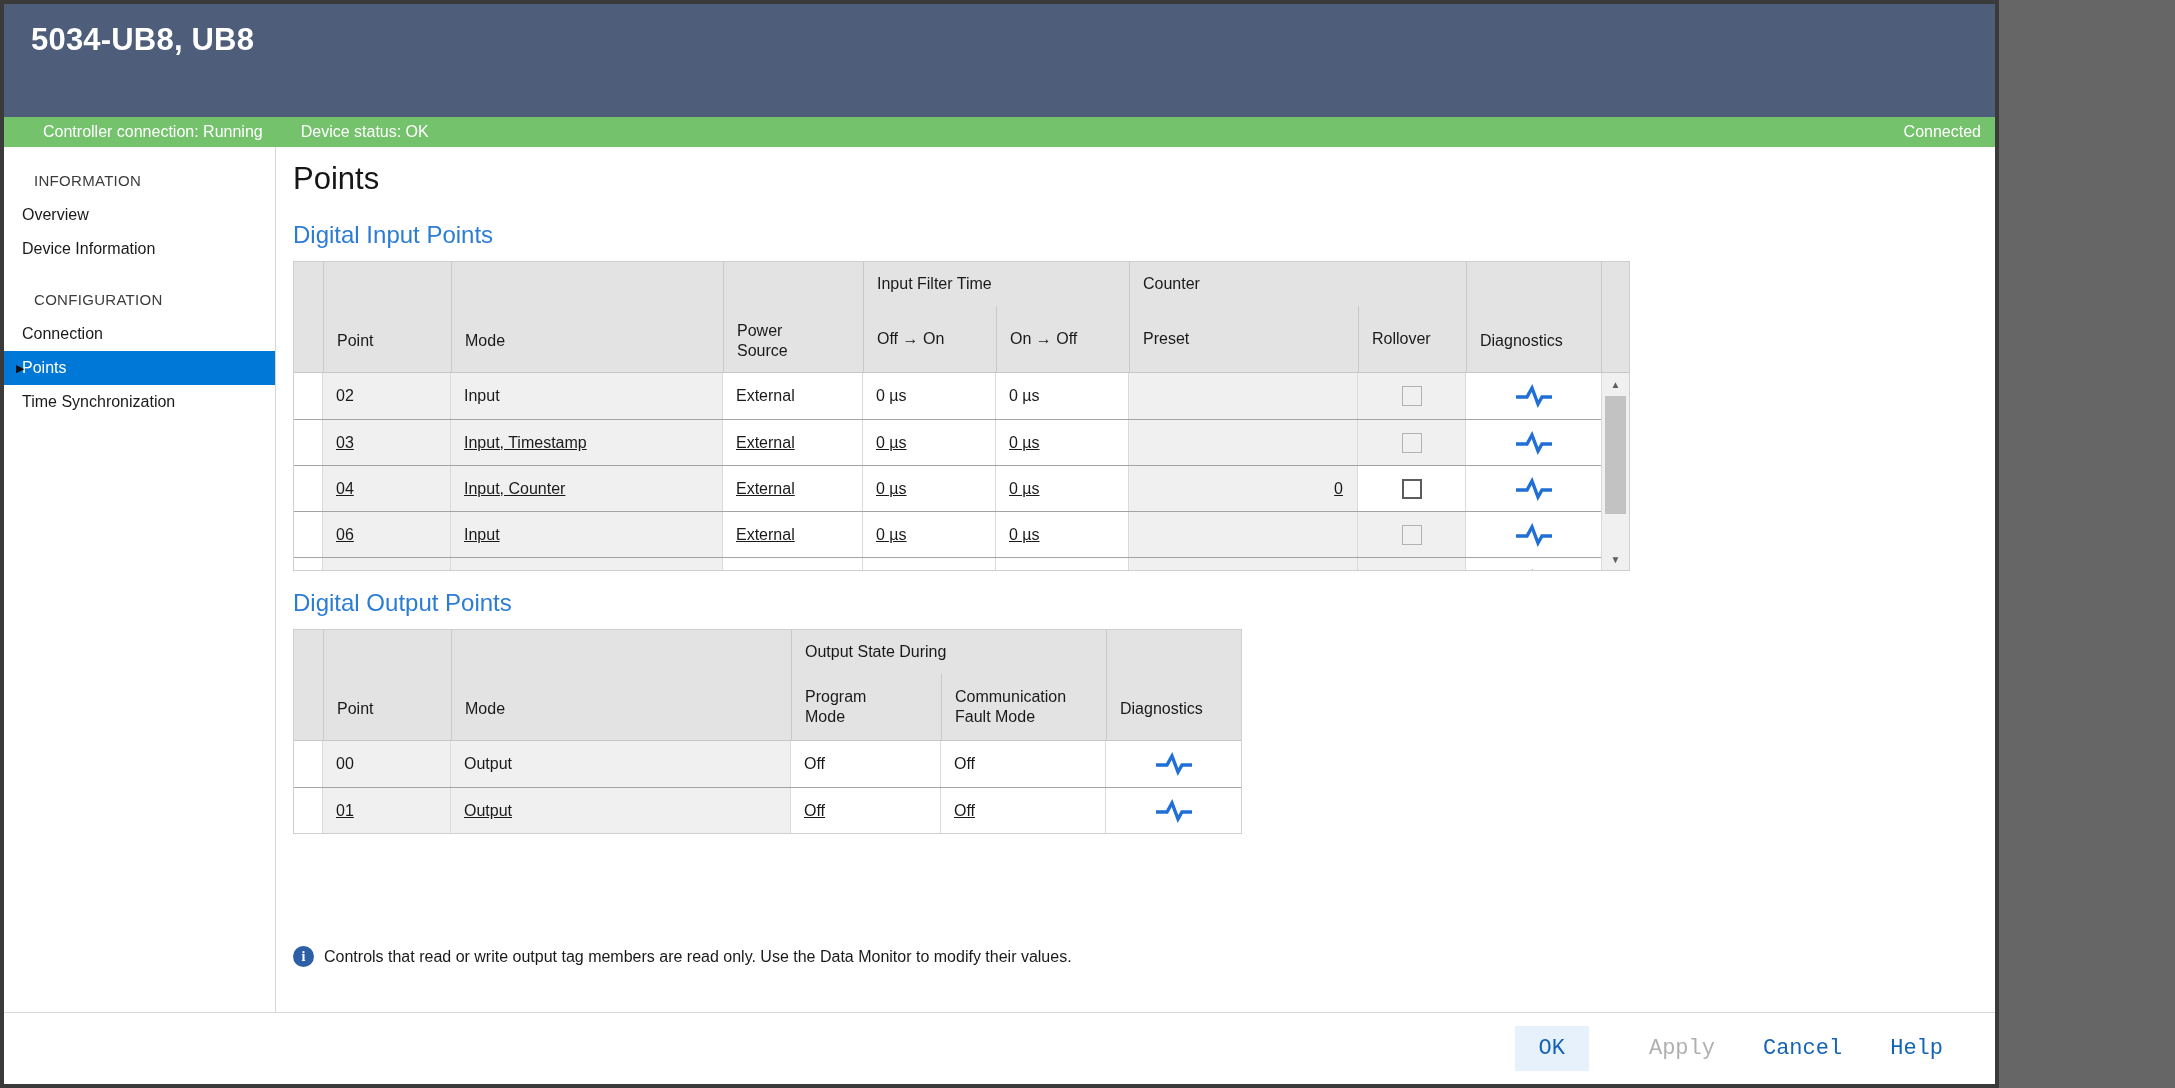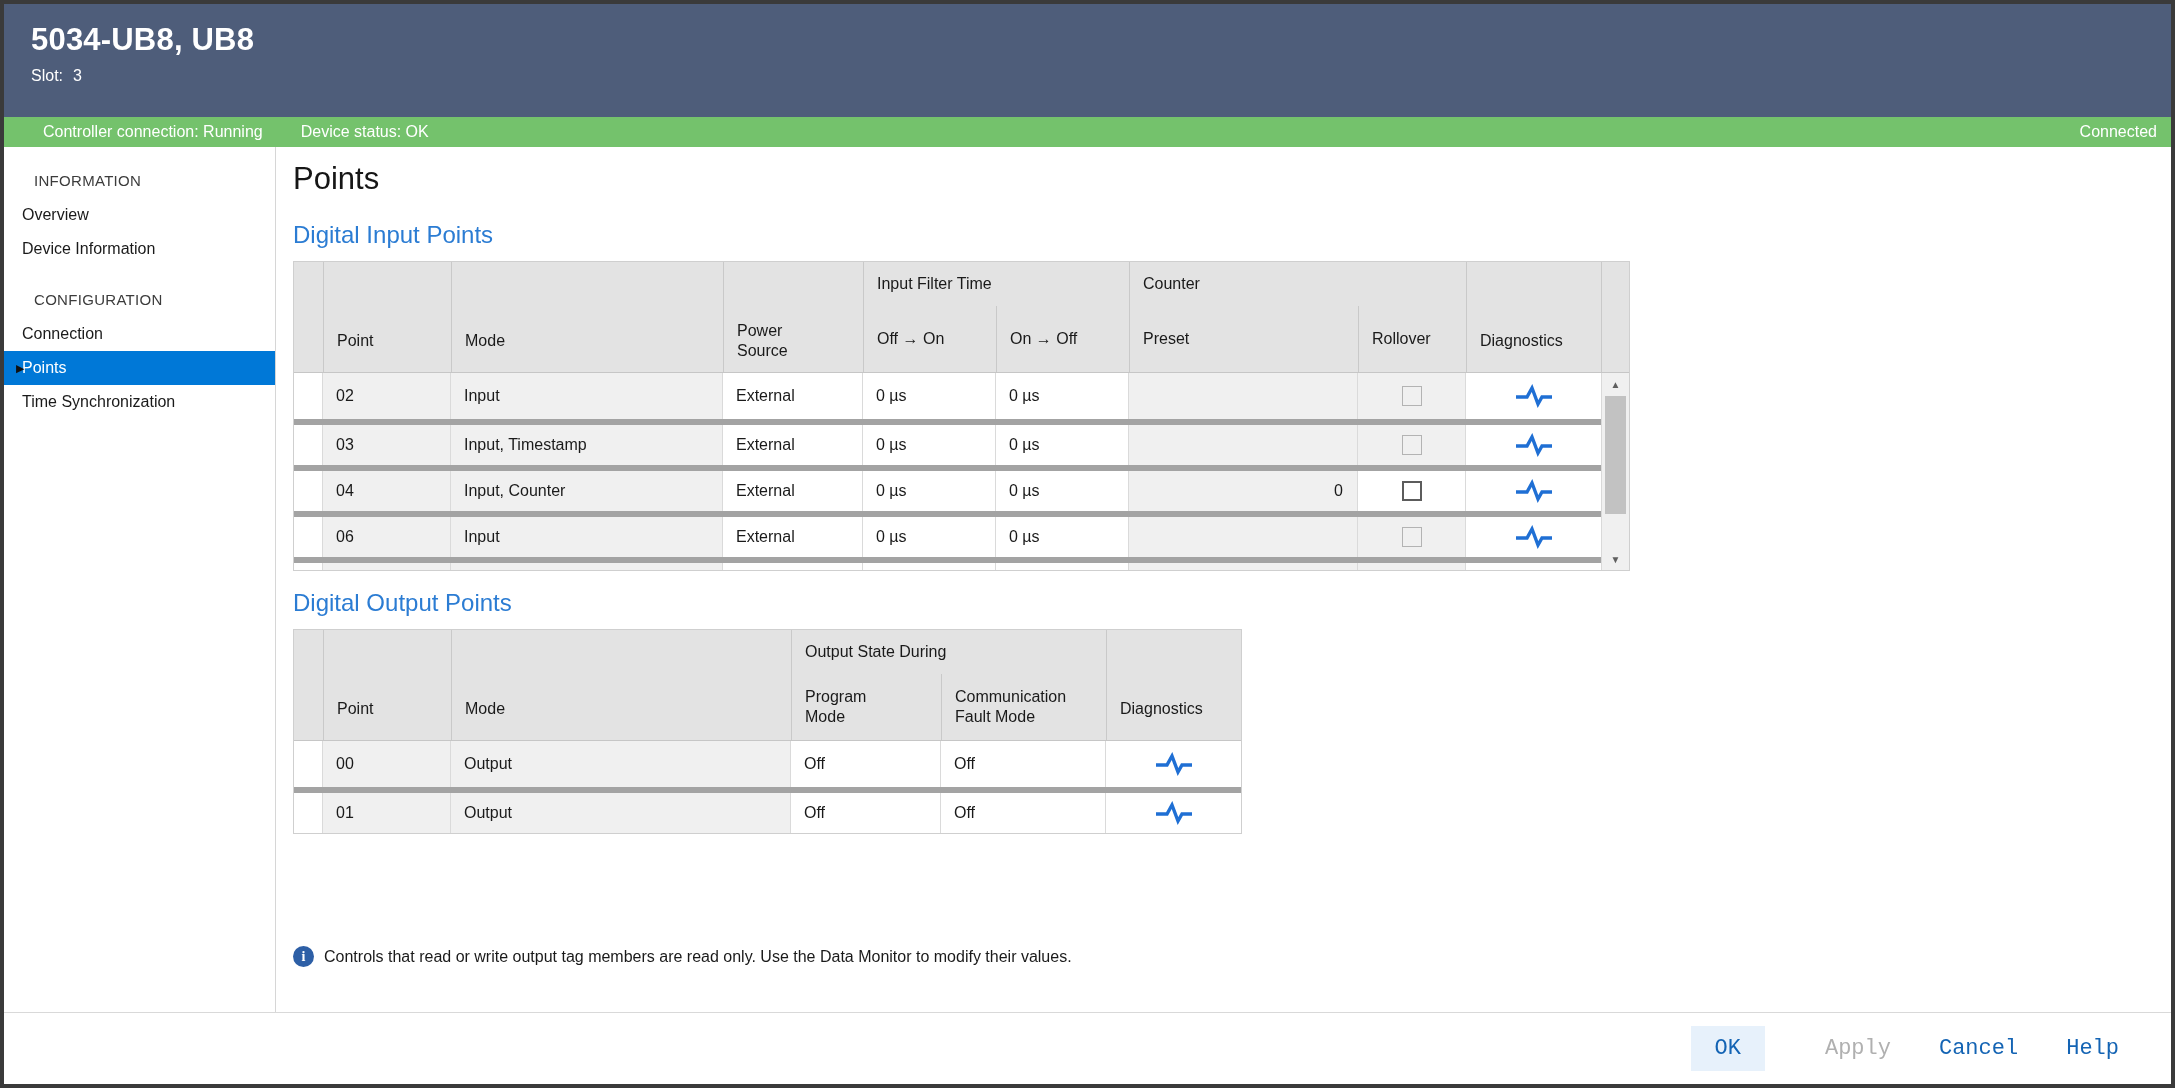--- a/index.html
+++ b/index.html
@@ -1,18 +1,18 @@
 <!DOCTYPE html>
 <html><head>
 <meta charset="utf-8">
 <style>
   * { margin:0; padding:0; box-sizing:border-box; }
   html,body { background:#666; }
   .window {
-    width:2175px; height:1088px;
+    width:1999px; height:1088px;
     border:4px solid #3a3a3a;
     background:#fff;
     font-family:"Liberation Sans", sans-serif;
     color:#1a1a1a;
     display:flex; flex-direction:column;
     position:relative; overflow:hidden;
   }
   
   .titlebar { height:113px; background:#4e5d7a; color:#fff; padding:18px 0 0 27px; flex:0 0 auto; }
   .titlebar .dev-title { font-size:31px; font-weight:700; letter-spacing:0.2px; }
@@ -51,21 +51,21 @@
   .hcell.span2 { grid-row:1 / 3; align-items:flex-end; padding-bottom:22px; }
   .hcell.span2.wrap { padding-bottom:11px; line-height:1.25; }
   .hcell.grow1 { grid-row:1; align-items:center; }
   .hcell.row2 { grid-row:2; align-items:center; line-height:1.25; }
   .hcell .wrapbox { max-width:86px; }
   
   .viewport { position:relative; overflow:hidden; }
   .input-viewport { height:197px; width:1335px; }
   .rows { width:1307px; }
   .trow { display:grid; height:46px; background:#fff; }
-  .trow + .trow { border-top:6px solid #a3a3a3; }
+  .trow + .trow { border-top:1px solid #a3a3a3;text-decoration:underline; }
   .input-tbl .trow { grid-template-columns:29px 128px 272px 140px 133px 133px 229px 108px 135px; }
   .output-tbl .trow { grid-template-columns:29px 128px 340px 150px 165px 135px; }
   .cell { display:flex; align-items:center; padding-left:13px; font-size:16px;
     border-right:1px solid #dadada; overflow:hidden; white-space:nowrap; }
   .cell:last-child { border-right:none; }
   .cell.gray { background:#f0f0f0; }
   .cell.num { justify-content:flex-end; padding-right:14px; padding-left:0; }
   .cell.center { justify-content:center; padding-left:0; }
   
   .cbx { width:20px; height:20px; border:1px solid #b3b3b3; background:transparent; }
@@ -94,23 +94,20 @@
   .btn.flat { color:#1464b4; padding:10px 14px; margin-left:20px; }
   .btn.disabled { color:#b0b0b0; cursor:default; }
 </style>
 </head>
 <body>
 
 <div class="window">
 
   <div class="titlebar">
     <div class="dev-title">5034-UB8, UB8</div>
-    <div class="sub">
-      <span class="lbl">Slot:</span><span>3</span>
-    </div>
   </div>
 
   <div class="statusbar">
     <span class="seg">Controller connection: Running</span>
     <span class="seg">Device status: OK</span>
     <span class="right">Connected</span>
   </div>
 
   <div class="bodyrow">
 

